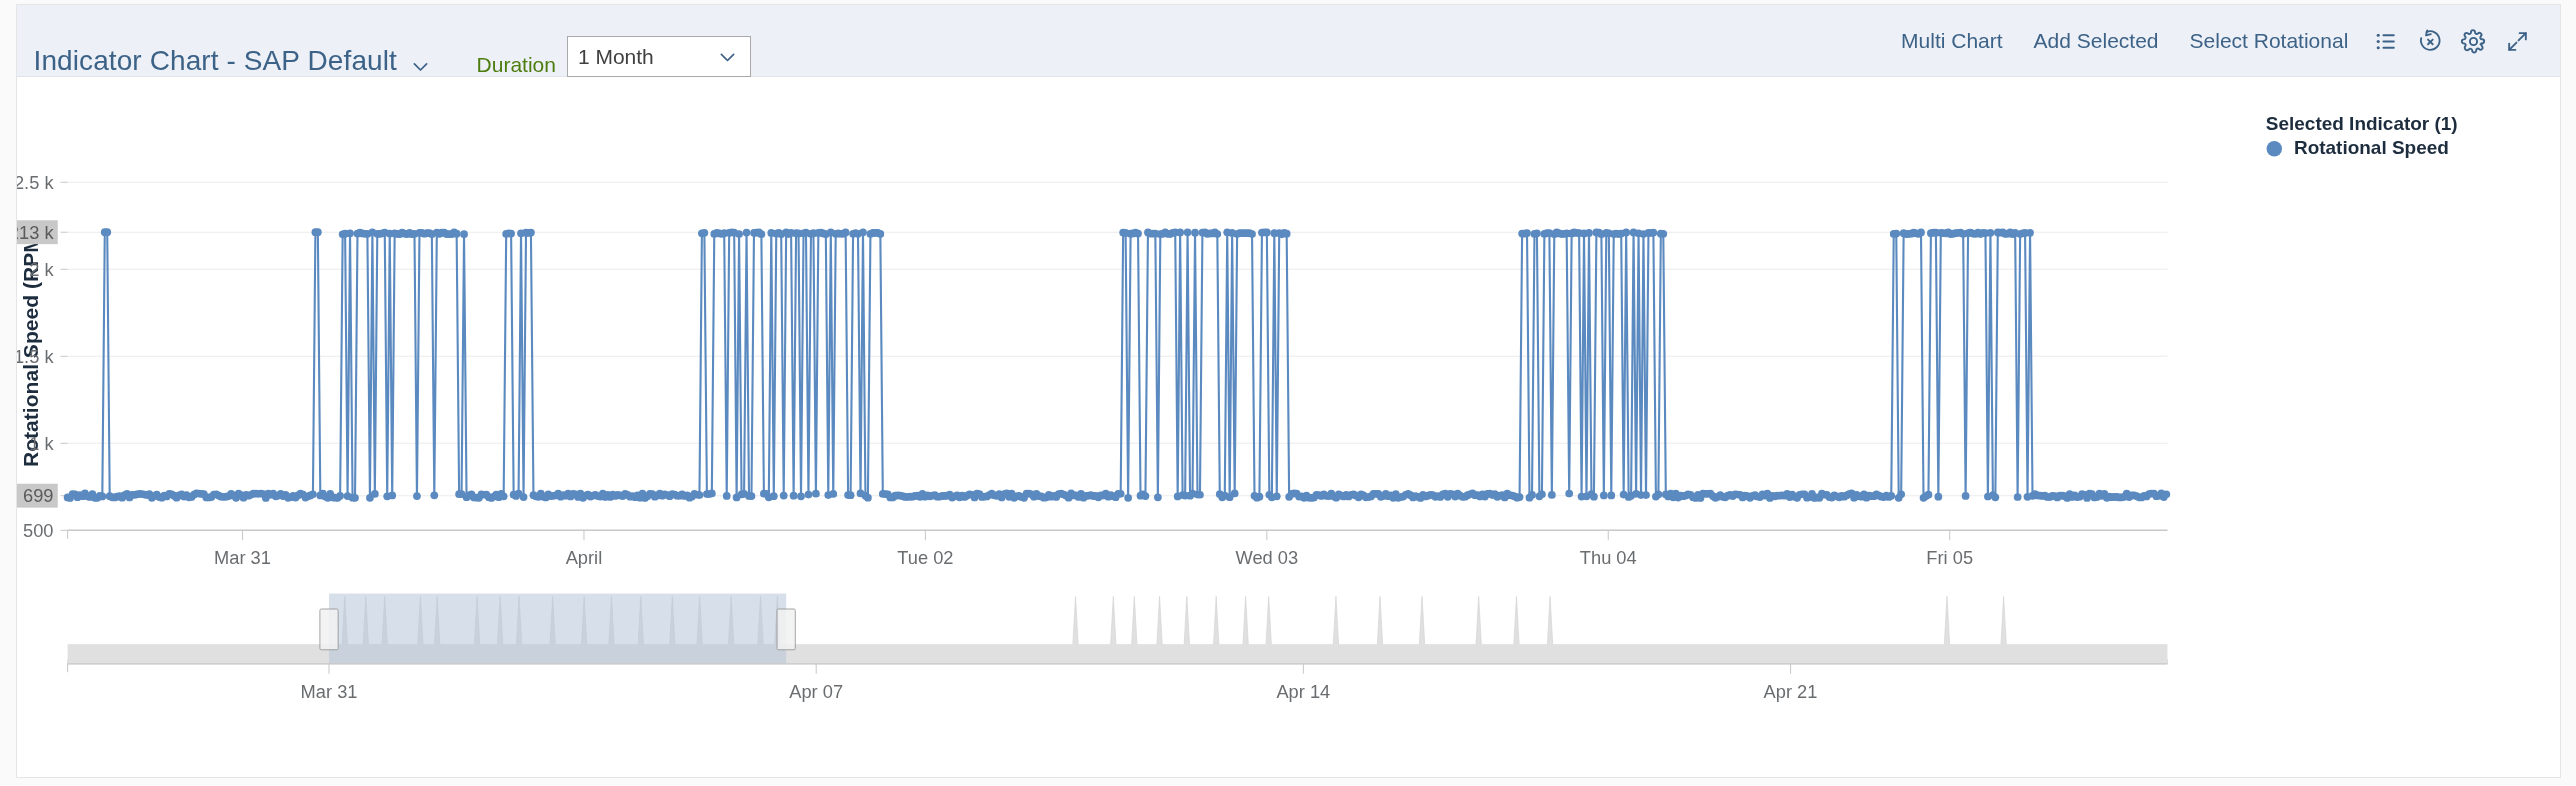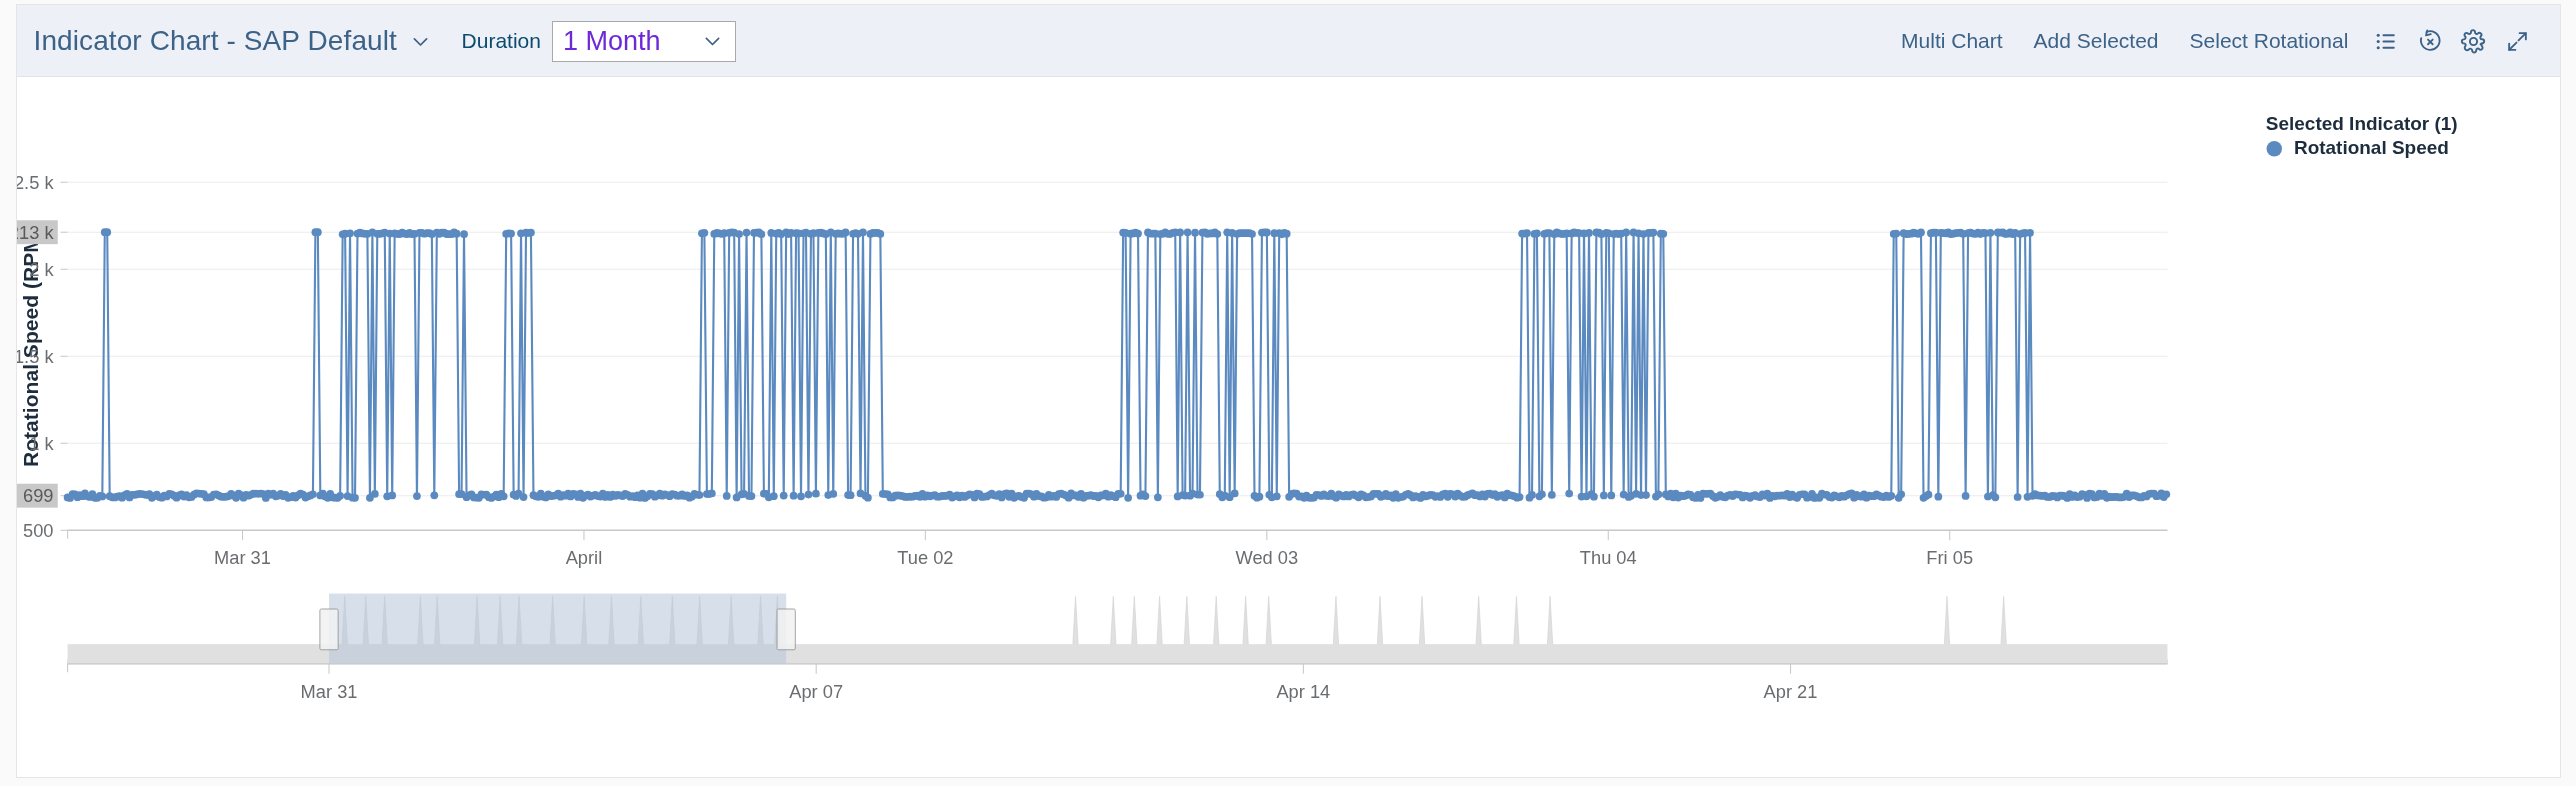--- a/index.html
+++ b/index.html
@@ -34,56 +34,56 @@
     height: 72px;
     background: #edf1f7;
     border-bottom: 0.7px solid #dfe3ea;
     box-sizing: border-box;
   }
   .hdr-left {
     position: absolute;
     left: 17px; top: 0;
     height: 72px;
     display: flex;
-    align-items: center;
+    align-items: flex-end;
     gap: 0;
   }
   .chart-title {
     font-size: 28px;
     color: #3d6287;
     font-weight: 400;
     letter-spacing: 0.1px;
     white-space: nowrap;
   }
   .title-caret {
     margin-left: 12.6px;
     display: flex;
     align-items: center;
   }
   .duration-label {
-    margin-left: 31px;
+    margin-left: 46px;
     font-size: 21px;
-    color: #0c4a6e;
+    color: #4d7c0f;
     white-space: nowrap;
   }
   .duration-select {
     margin-left: 11.2px;
     width: 184px;
     height: 41px;
     background: #ffffff;
     border: 0.7px solid #a9a9a9;
     box-sizing: border-box;
     display: flex;
     align-items: center;
     padding: 0 9.8px;
     position: relative;
   }
   .duration-value {
-    font-size: 27px;
-    color: #6d28d9;
+    font-size: 21px;
+    color: #404040;
     white-space: nowrap;
   }
   .duration-caret {
     position: absolute;
     right: 12.6px;
     top: 50%;
     transform: translateY(-50%);
     display: flex;
   }
 

